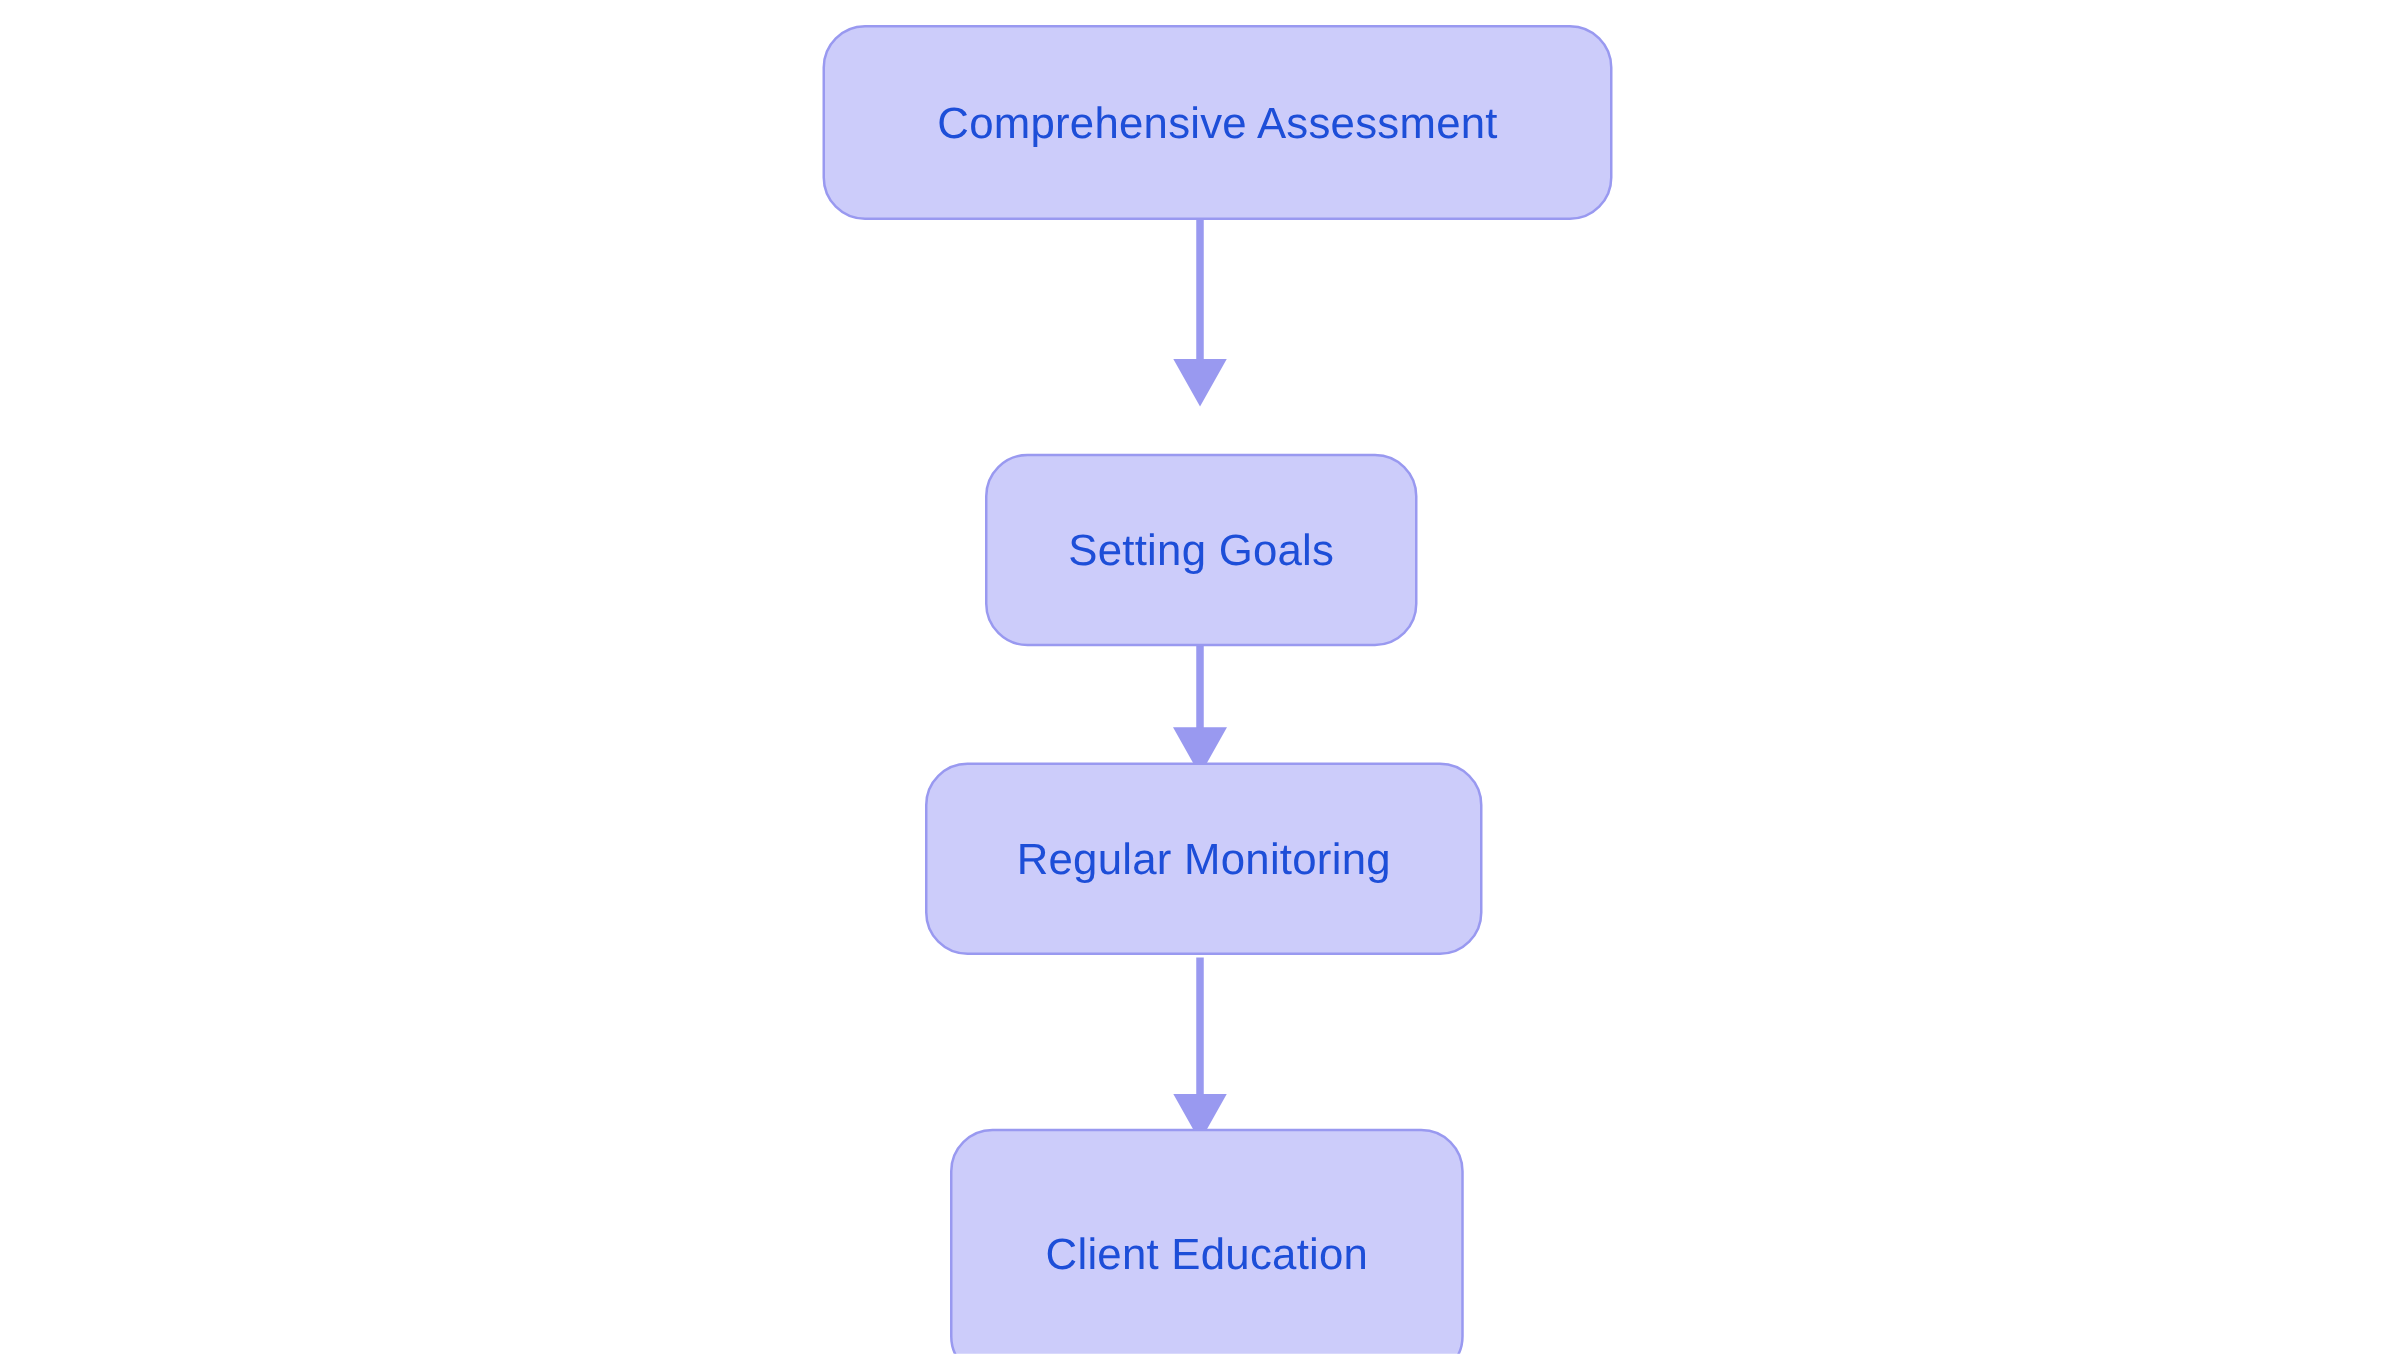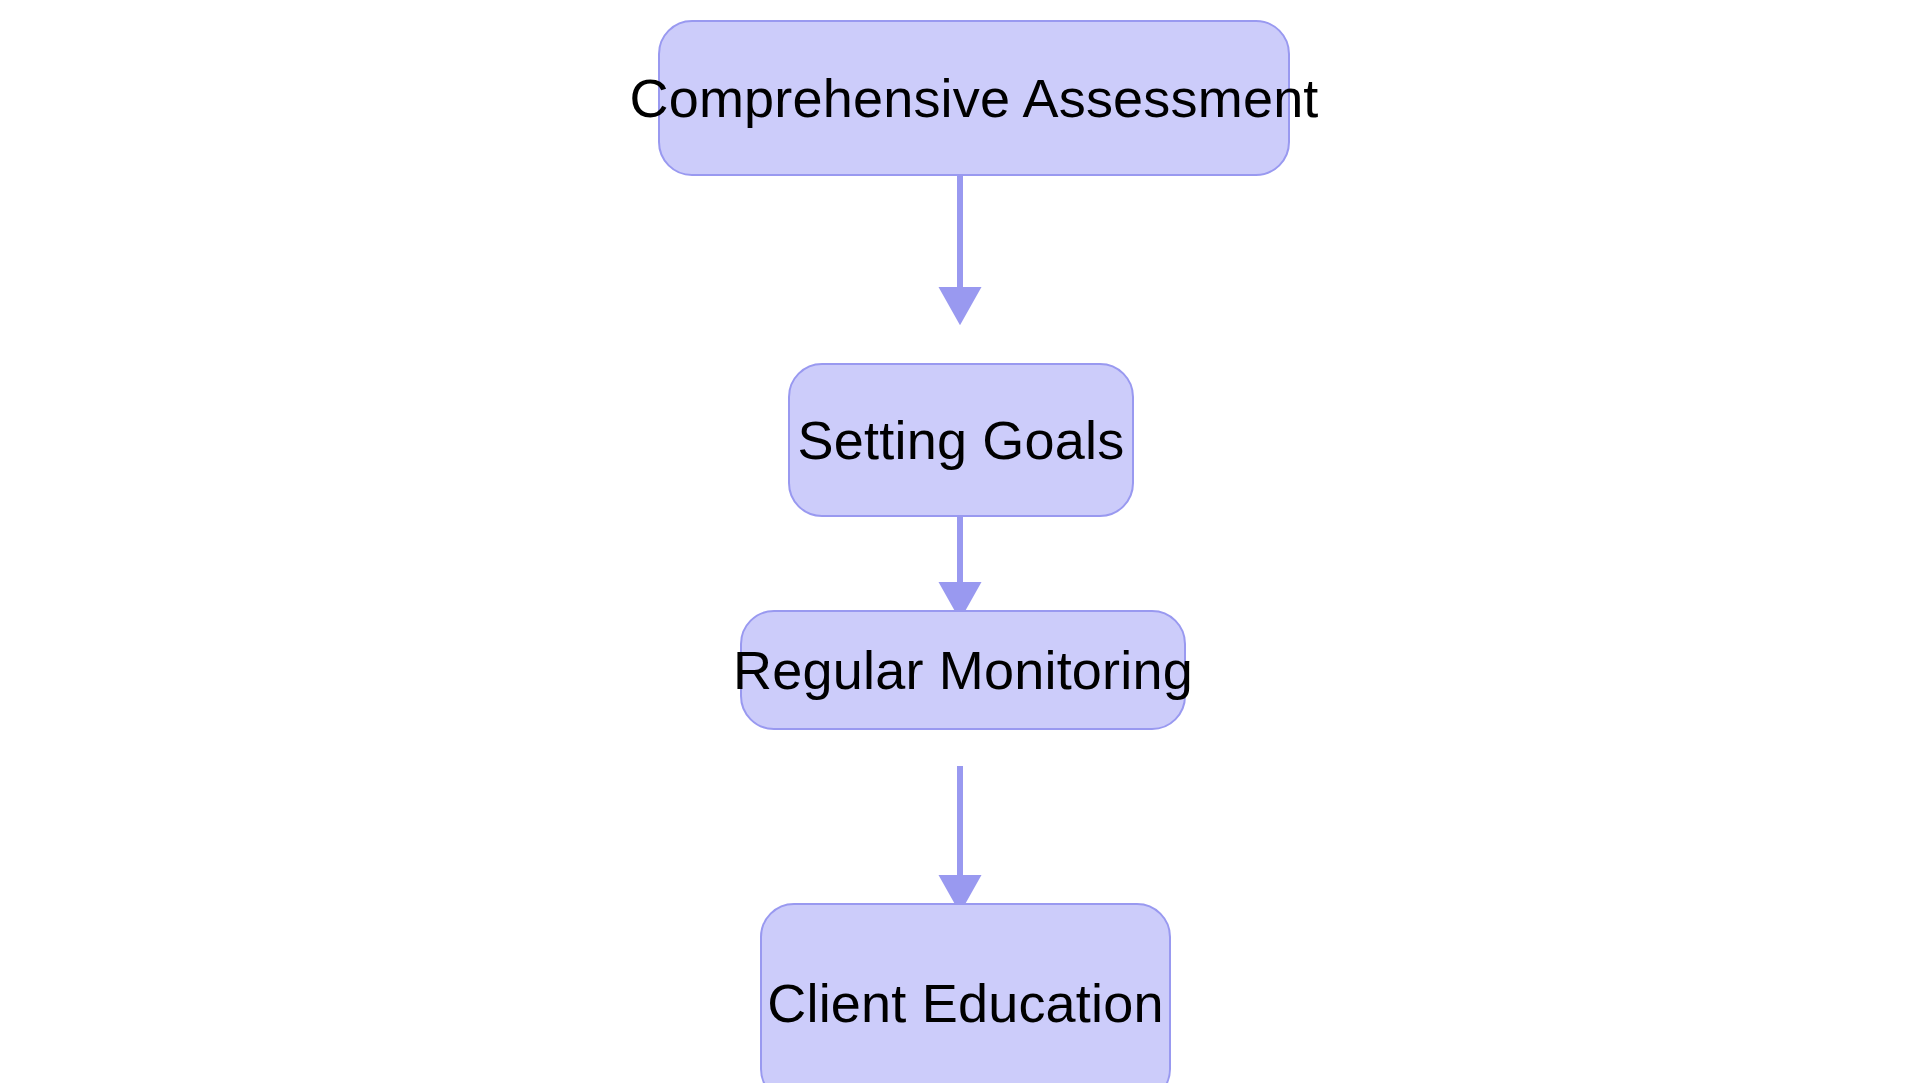--- a/index.html
+++ b/index.html
@@ -41,35 +41,35 @@
     align-items: center;
     justify-content: center;
     background: #ccccfa;
     border: 2px solid #9999f0;
     border-radius: 34px;
     
     -webkit-font-smoothing: antialiased;
   }
 
   .node-label {
-    color: #000000;
+    color: #1d4ed8;
     font-family: "Liberation Sans", "DejaVu Sans", sans-serif;
-    font-size: 54px;
+    font-size: 35px;
     font-weight: 400;
     line-height: 1;
     letter-spacing: 0.2px;
     white-space: nowrap;
     text-align: center;
     user-select: none;
   }
 
   
   #node-0 { left: 658px;  top: 20px;  width: 632px; height: 156px; }
   #node-1 { left: 788px;  top: 315px; width: 346px; height: 154px; margin-top: 48px; }
-  #node-2 { left: 740px;  top: 610px; width: 446px; height: 120px; }
+  #node-2 { left: 740px;  top: 610px; width: 446px; height: 154px; }
   #node-3 { left: 760px;  top: 903px; width: 411px; height: 200px; }
 </style>
 </head>
 <body>
 
 <div id="flowchart-canvas">
 
   <svg id="connector-layer" viewBox="0 0 1920 1083" width="1920" height="1083" xmlns="http://www.w3.org/2000/svg">
     <defs>
       <marker id="arrowhead" markerWidth="8" markerHeight="8" refX="2.2" refY="4" orient="auto" markerUnits="strokeWidth">

